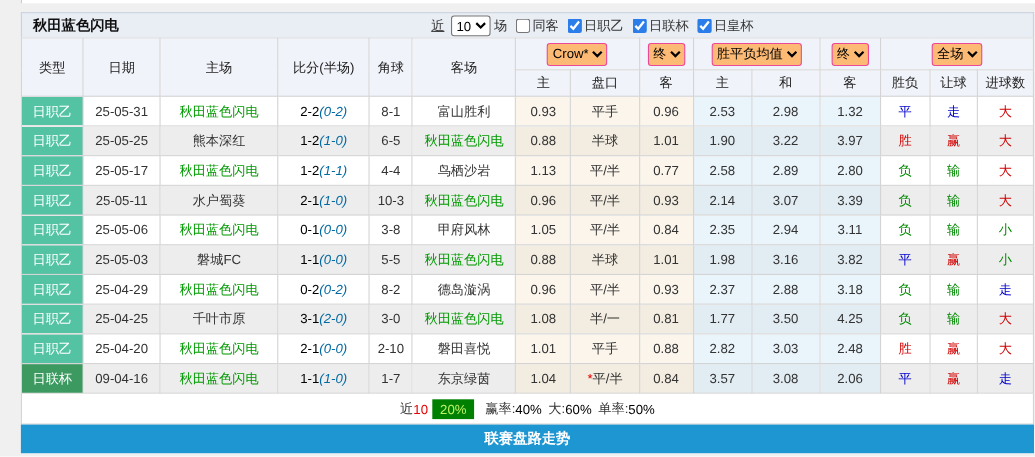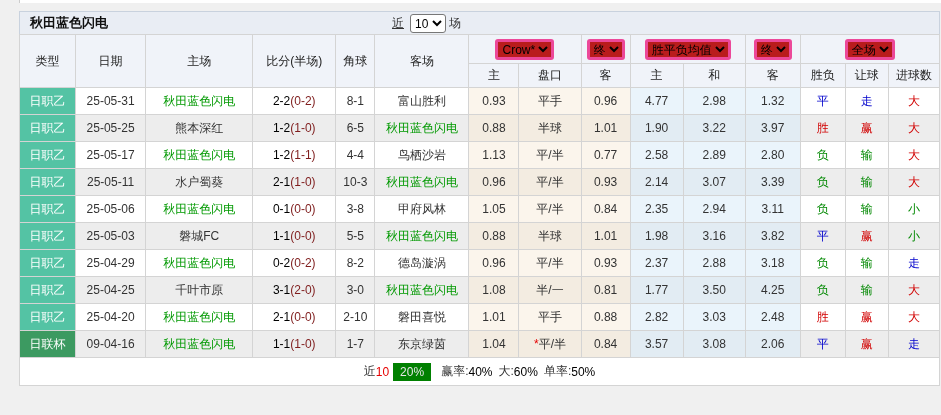--- a/index.html
+++ b/index.html
@@ -25,48 +25,48 @@
   .controls select { font-size:12px; height:19px; margin:0 3px; border:1px solid #777; border-radius:3px; background:#fff; }
   .controls .cbgrp { display:flex; align-items:center; margin-left:8px; }
   .controls input[type=checkbox] { width:13px; height:13px; margin:0 2px 0 0; accent-color:#2b7de9; }
 
   
   table { border-collapse:collapse; width:921px; table-layout:fixed; background:#fff; }
   th,td { border:1px solid #d4d4d4; text-align:center; padding:0 1px; white-space:nowrap; overflow:hidden; }
   thead th { background:#f0f3f9; font-weight:normal; color:#222; }
   tr.hdr-top th { height:29px; }
   tr.hdr-sub th { height:24px; }
-  thead select { font-size:12px; height:21px; border:3px solid #ec4899; border-radius:3px; background:#b91c1c; }
+  thead select { font-size:12px; height:21px; border:1px solid #ec4899; border-radius:3px; background:#fdba74; }
   tbody td { height:27px; font-size:12px; }
   tr.even td { background:#ededed; }
   tr.odd  td { background:#ffffff; }
   td.asia { background:#fbf5ec !important; }
   tr.even td.asia { background:#f3ece1 !important; }
   td.eu { background:#eaf4fb !important; }
   tr.even td.eu { background:#e2ecf3 !important; }
   td.badge { background:#54c3a4 !important; color:#fff; }
   tr.cup td.badge { background:#3c9a61 !important; }
   .team { color:#333; }
   .team.self { color:#009900; }
   .s-main { color:#000000; }
-  .s-half { color:#7f1d1d; }
+  .s-half { color:#0369a1;font-style:italic; }
   .c-red { color:#d10000; }
   .c-blue { color:#0000cc; }
   .c-green { color:#008800; }
   .star { color:#e60000; }
 
   
   .summary {
     height:28px; background:#fff; border:1px solid #d4d4d4; border-top:none;
     display:flex; align-items:center; justify-content:center;
   }
   .summary .lbl { color:#333; margin-left:6px; }
   .summary .v-blue { color:#000000; }
   .summary .v-red { color:#e60000; }
-  .rate-badge { background:#008000; color:#e5e5e5; padding:2px 7px; margin:4px 4px; }
+  .rate-badge { background:#008000; color:#bef264; padding:2px 7px; margin:4px 4px; }
 
   
   .bottom-bar {
     height:26px; background:#1e96d2; color:#fff; font-weight:bold; font-size:13px;
     display:flex; align-items:center; justify-content:center; cursor:pointer;
   }
 </style>
 </head>
 <body>
 
@@ -75,20 +75,38 @@
 <div class="wrap">
 
   <div class="title-bar">
     <span class="title">秋田蓝色闪电</span>
     <div class="controls">
       <span class="lk">近</span>
       <select>
         <option>10</option>
       </select>
       <span>场</span>
+      <span id="cbhost" style="display:flex;align-items:center;">
+          <span class="cbgrp">
+            <input type="checkbox" style="">
+            <span>同客</span>
+          </span>
+          <span class="cbgrp">
+            <input type="checkbox" checked="" style="">
+            <span>日职乙</span>
+          </span>
+          <span class="cbgrp">
+            <input type="checkbox" checked="" style="">
+            <span>日联杯</span>
+          </span>
+          <span class="cbgrp">
+            <input type="checkbox" checked="" style="">
+            <span>日皇杯</span>
+          </span>
+        </span>
     </div>
   </div>
 
   <table>
     <colgroup>
       <col style="width:56px">
         <col style="width:70px">
         <col style="width:107px">
       <col style="width:83px">
         <col style="width:39px">
@@ -143,21 +161,21 @@
         <tr class="odd">
           <td class="badge">日职乙</td>
           <td>25-05-31</td>
           <td><span class="team self">秋田蓝色闪电</span></td>
           <td><span class="s-main">2-2</span><span class="s-half">(0-2)</span></td>
           <td>8-1</td>
           <td><span class="team">富山胜利</span></td>
           <td class="asia">0.93</td>
           <td class="asia"><span>平手</span></td>
           <td class="asia">0.96</td>
-          <td class="eu">4.77</td>
+          <td class="eu">2.53</td>
           <td class="eu">2.98</td>
           <td class="eu">1.32</td>
           <td class="c-blue">平</td>
           <td class="c-blue">走</td>
           <td class="c-red">大</td>
         </tr>
         <tr class="even">
           <td class="badge">日职乙</td>
           <td>25-05-25</td>
           <td><span class="team">熊本深红</span></td>
@@ -318,14 +336,15 @@
       <span class="v-red">10</span>
     <span class="rate-badge">20%</span>
     <span class="lbl">赢率:</span>
       <span class="v-blue">40%</span>
     <span class="lbl">大:</span>
       <span class="v-blue">60%</span>
     <span class="lbl">单率:</span>
       <span class="v-blue">50%</span>
   </div>
 
+  <div class="bottom-bar">联赛盘路走势</div>
 
 </div>
 
 </body></html>

